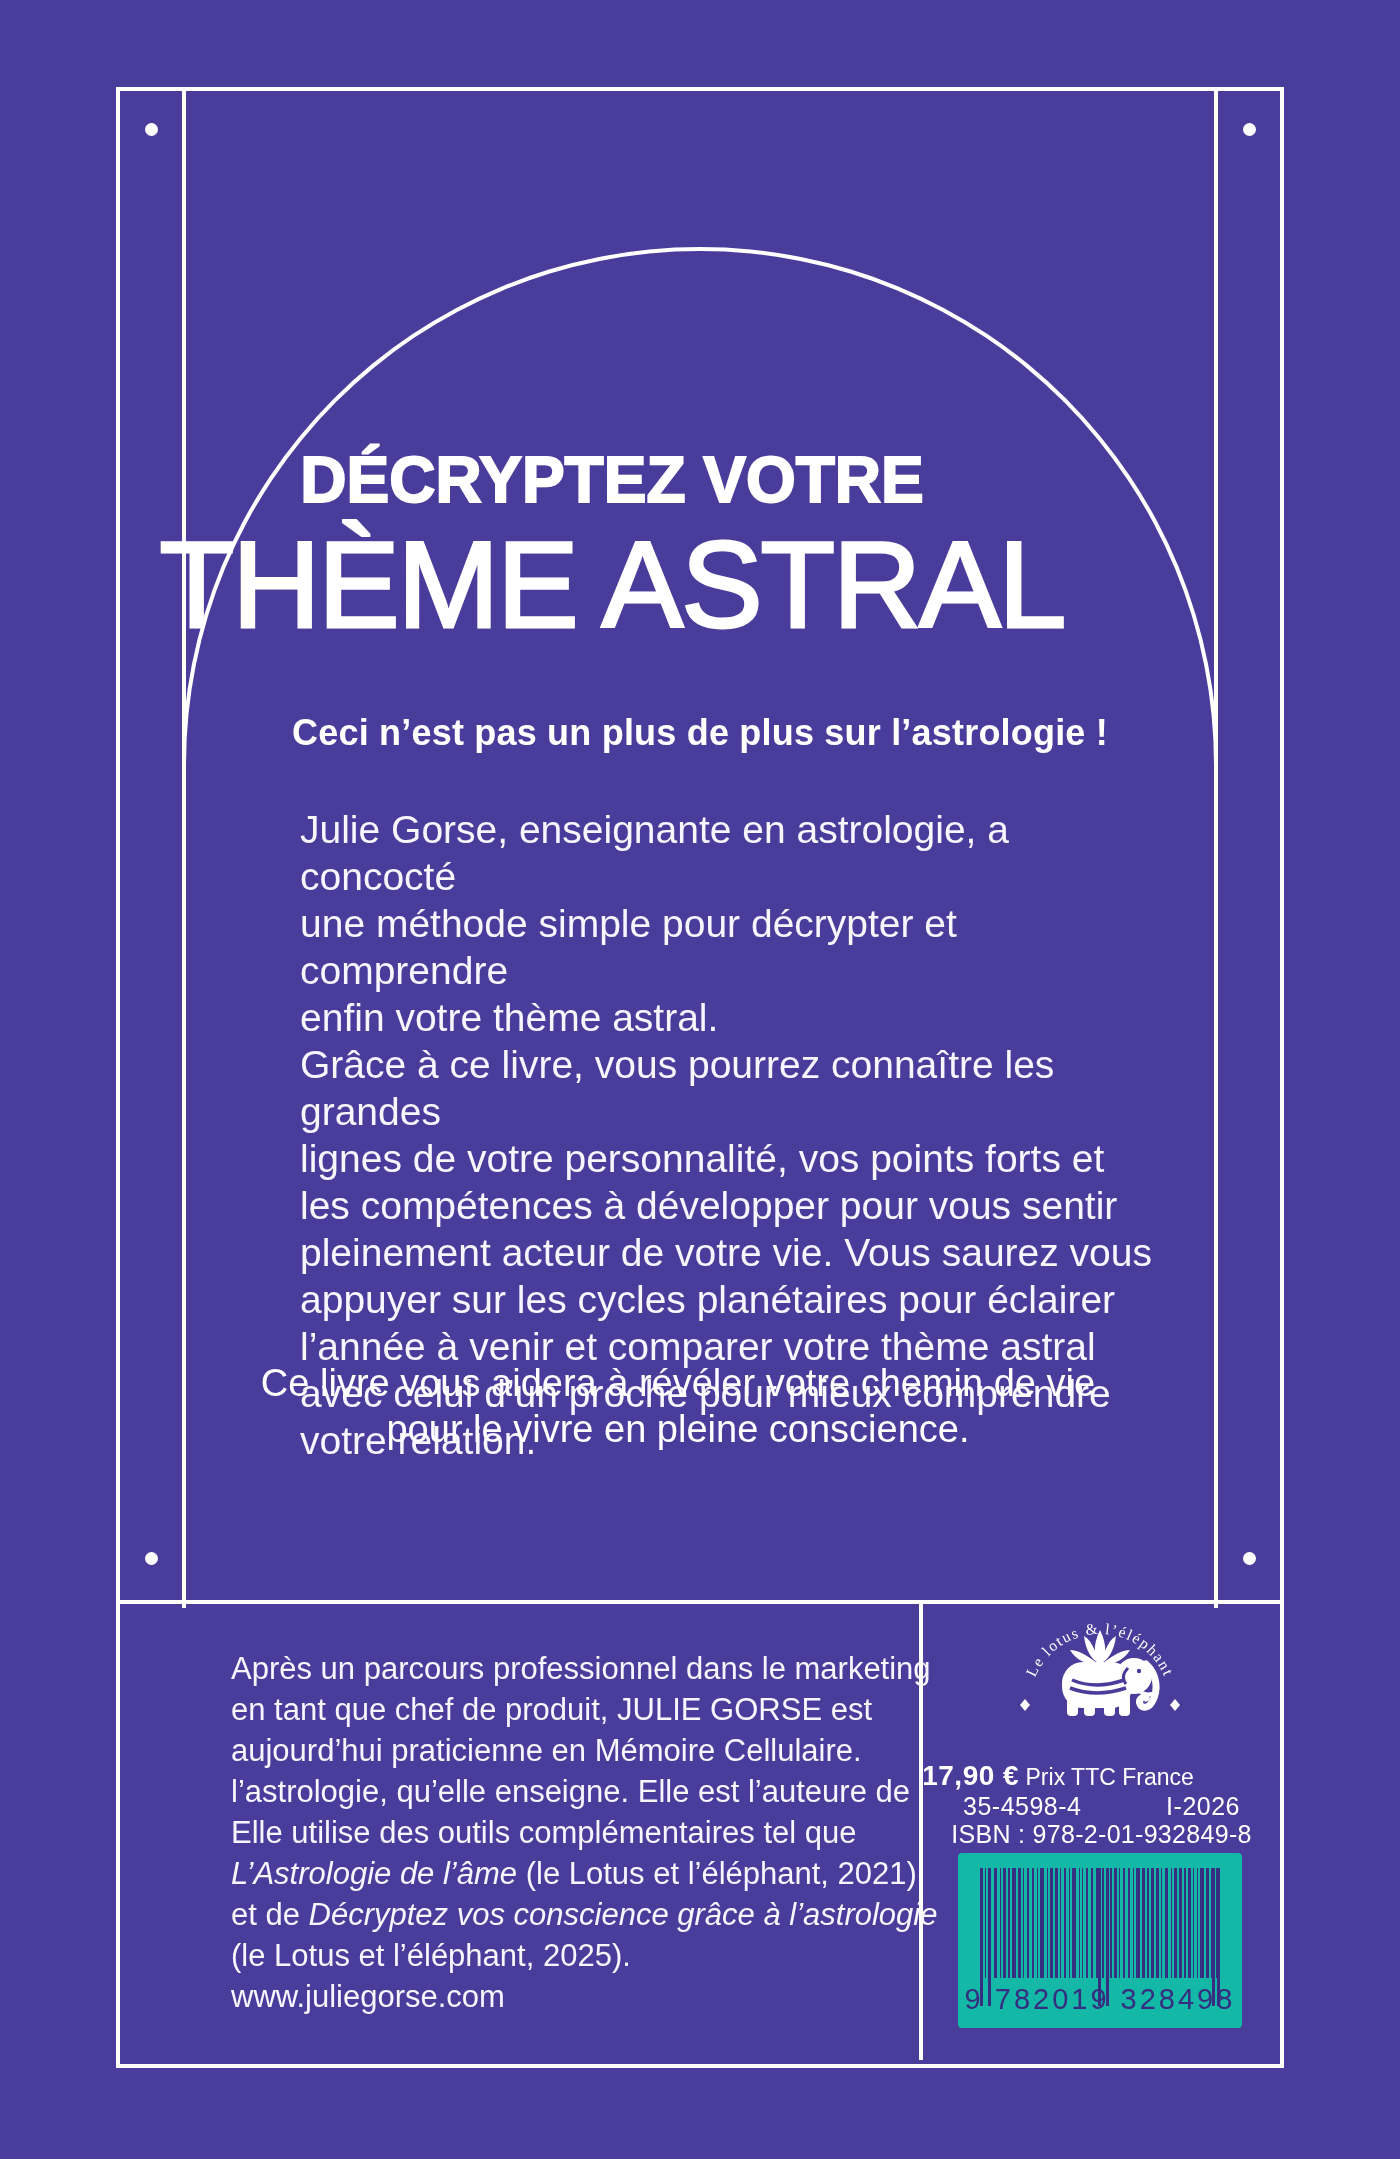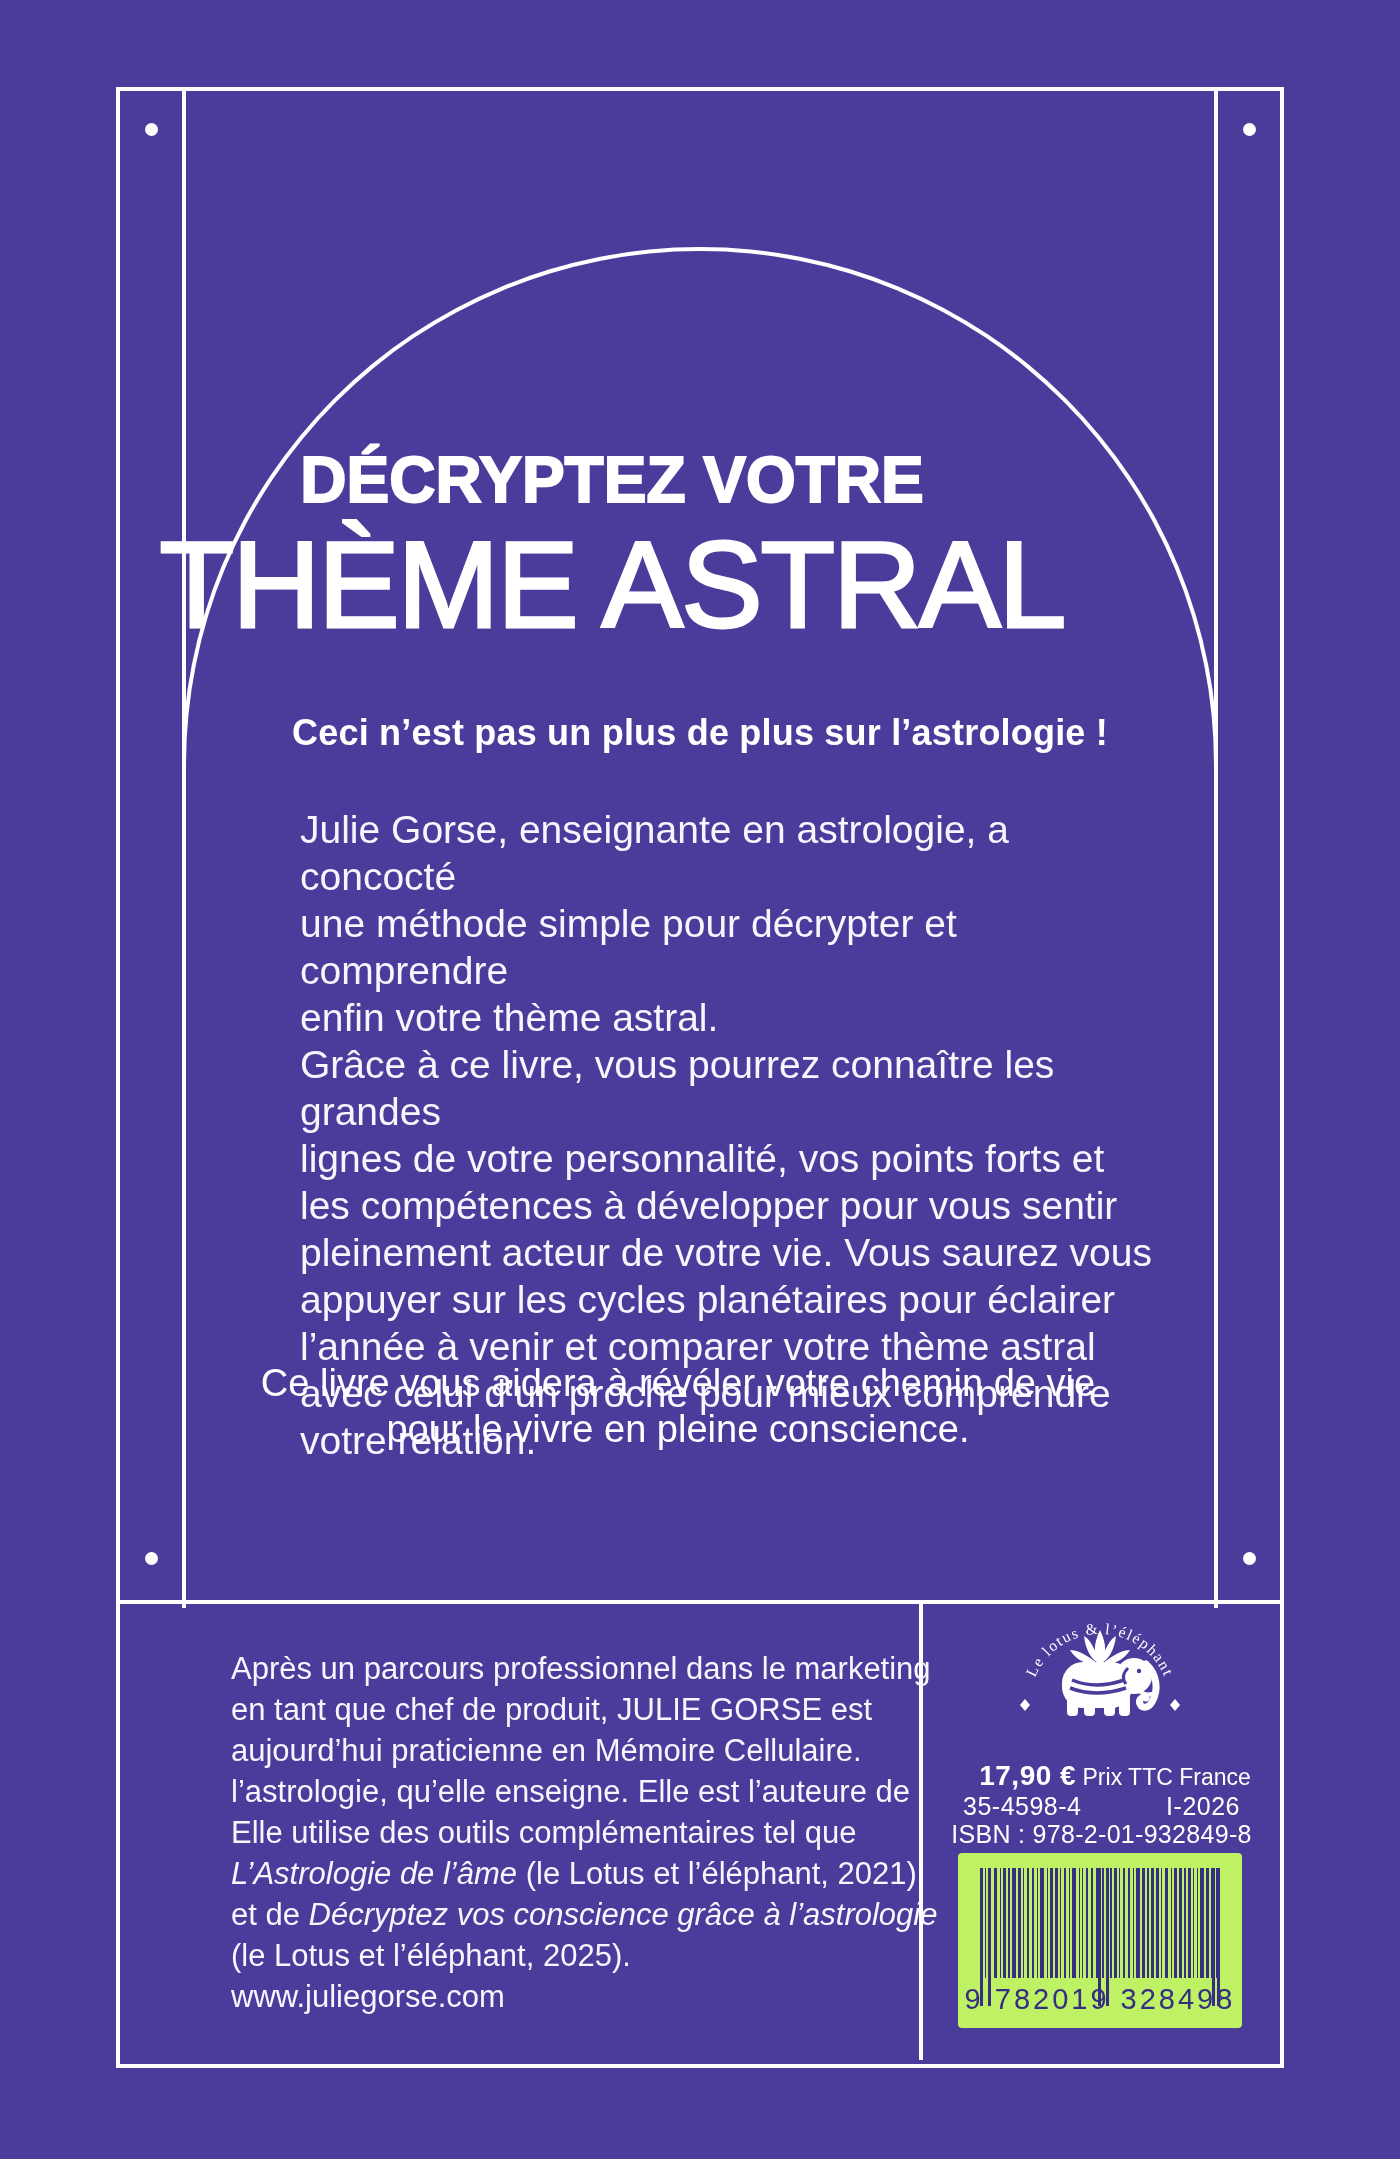--- a/index.html
+++ b/index.html
@@ -54,37 +54,37 @@
   }
   
   .bio{
     left:185px;top:1648px;width:720px;
     font-size:31px;line-height:41px;color:#f7f5fd;margin-left:46px;
   }
   .bio .it{font-style:italic;}
   
   .logo-svg{left:1000px;top:1598px;width:200px;height:180px;}
   .price-line{
-    left:966px;top:1760px;width:298px;text-align:center;
+    left:909px;top:1760px;width:298px;text-align:center;
     font-size:23px;
   }
   .price-amount{font-weight:700;font-size:28px;letter-spacing:.5px;}
   .codes-line{
     left:963px;top:1792px;width:277px;
     display:flex;justify-content:space-between;
     font-size:25px;letter-spacing:.5px;
   }
   .isbn-line{
     left:923px;top:1820px;width:357px;text-align:center;
     font-size:25px;letter-spacing:.3px;
   }
   
   .barcode-box{
     left:958px;top:1853px;width:284px;height:175px;
-    background:#bef264;border-radius:4px;
+    background:#14b8a6;border-radius:4px;
   }
   .bars{
     position:absolute;left:22px;top:15px;right:22px;height:110px;
     display:flex;align-items:stretch;
   }
   .bars span{background:#362e80;height:100%;}
   .guard{position:absolute;top:15px;width:3px;height:138px;background:#362e80;}
   .barcode-digits{
     position:absolute;left:0;bottom:12px;width:100%;text-align:center;
     color:#362e80;font-size:29px;letter-spacing:3px;

